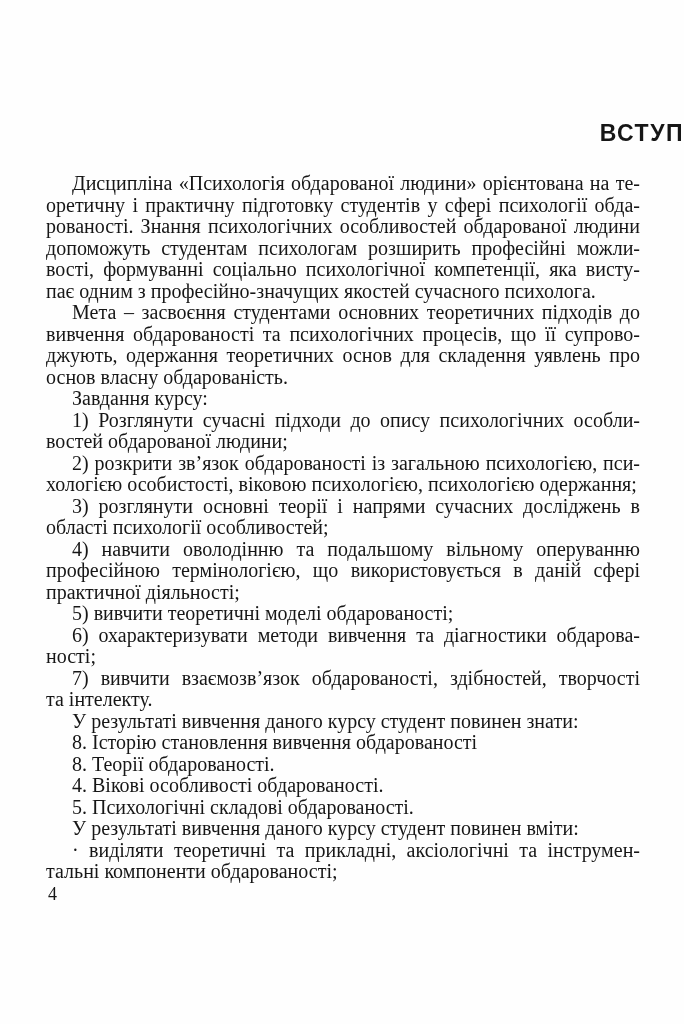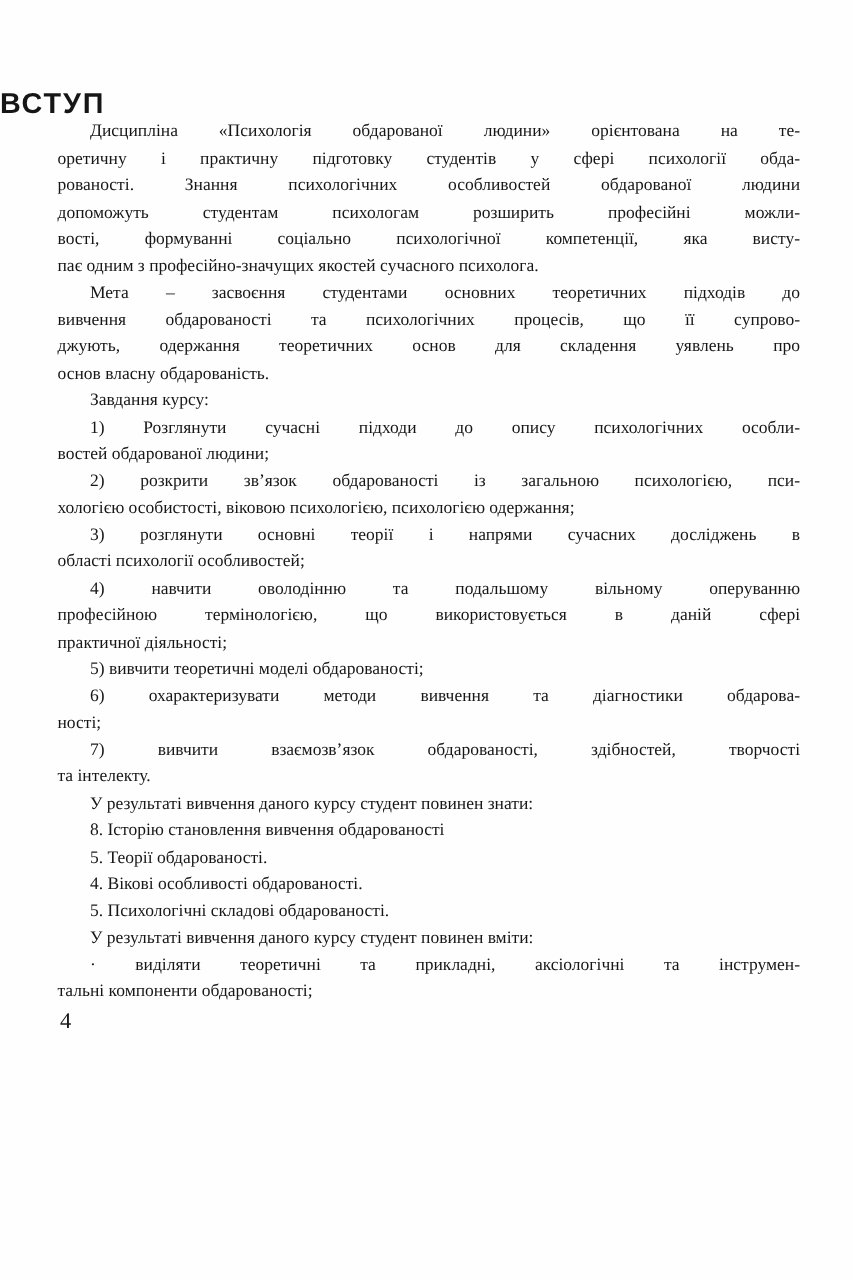--- a/index.html
+++ b/index.html
@@ -9,31 +9,32 @@
     font-family: "Liberation Serif", "DejaVu Serif", serif;
   }
   .page {
     position: relative;
     width: 684px; height: 1024px;
     background: #fefefe;
     color: #161616;
     overflow: hidden;
   }
   .heading {
-    padding-top: 69px;
-    text-align: left;
+    padding-top: 120px;
+    text-align: right;
     font-family: "Liberation Sans", "DejaVu Sans", sans-serif;
     font-weight: 700;
     font-size: 23px;
     letter-spacing: 1.5px;
     line-height: 26px;
   }
   .body-text {
+    margin-top: 27px;
     padding: 0 44px 0 46px;
-    font-size: 14px;
+    font-size: 20px;
     line-height: 21.5px;
   }
   .line {
     text-align: justify;
     text-align-last: justify;
   }
   .line.last {
     text-align-last: left;
   }
   .line.in { padding-left: 26px; }
@@ -77,21 +78,21 @@
     <div class="line"><span>професійною термінологією, що використовується в даній сфері</span></div>
     <div class="line last"><span>практичної діяльності;</span></div>
     <div class="line in last"><span>5) вивчити теоретичні моделі обдарованості;</span></div>
     <div class="line in"><span>6) охарактеризувати методи вивчення та діагностики обдарова-</span></div>
     <div class="line last"><span>ності;</span></div>
     <div class="line in"><span>7) вивчити взаємозв’язок обдарованості, здібностей, творчості</span></div>
     <div class="line last"><span>та інтелекту.</span></div>
 
     <div class="line in last"><span>У результаті вивчення даного курсу студент повинен </span><b>знати:</b></div>
     <div class="line in last"><span>8. Історію становлення вивчення обдарованості</span></div>
-    <div class="line in last"><span>5. Теорії обдарованості.</span></div>
+    <div class="line in last"><span>8. Теорії обдарованості.</span></div>
     <div class="line in last"><span>4. Вікові особливості обдарованості.</span></div>
     <div class="line in last"><span>5. Психологічні складові обдарованості.</span></div>
 
     <div class="line in last"><span>У результаті вивчення даного курсу студент повинен </span><b>вміти:</b></div>
     <div class="line in"><span>· виділяти теоретичні та прикладні, аксіологічні та інструмен-</span></div>
     <div class="line last"><span>тальні компоненти обдарованості;</span></div>
   </main>
 
   <div class="page-number">4</div>
 </div>

